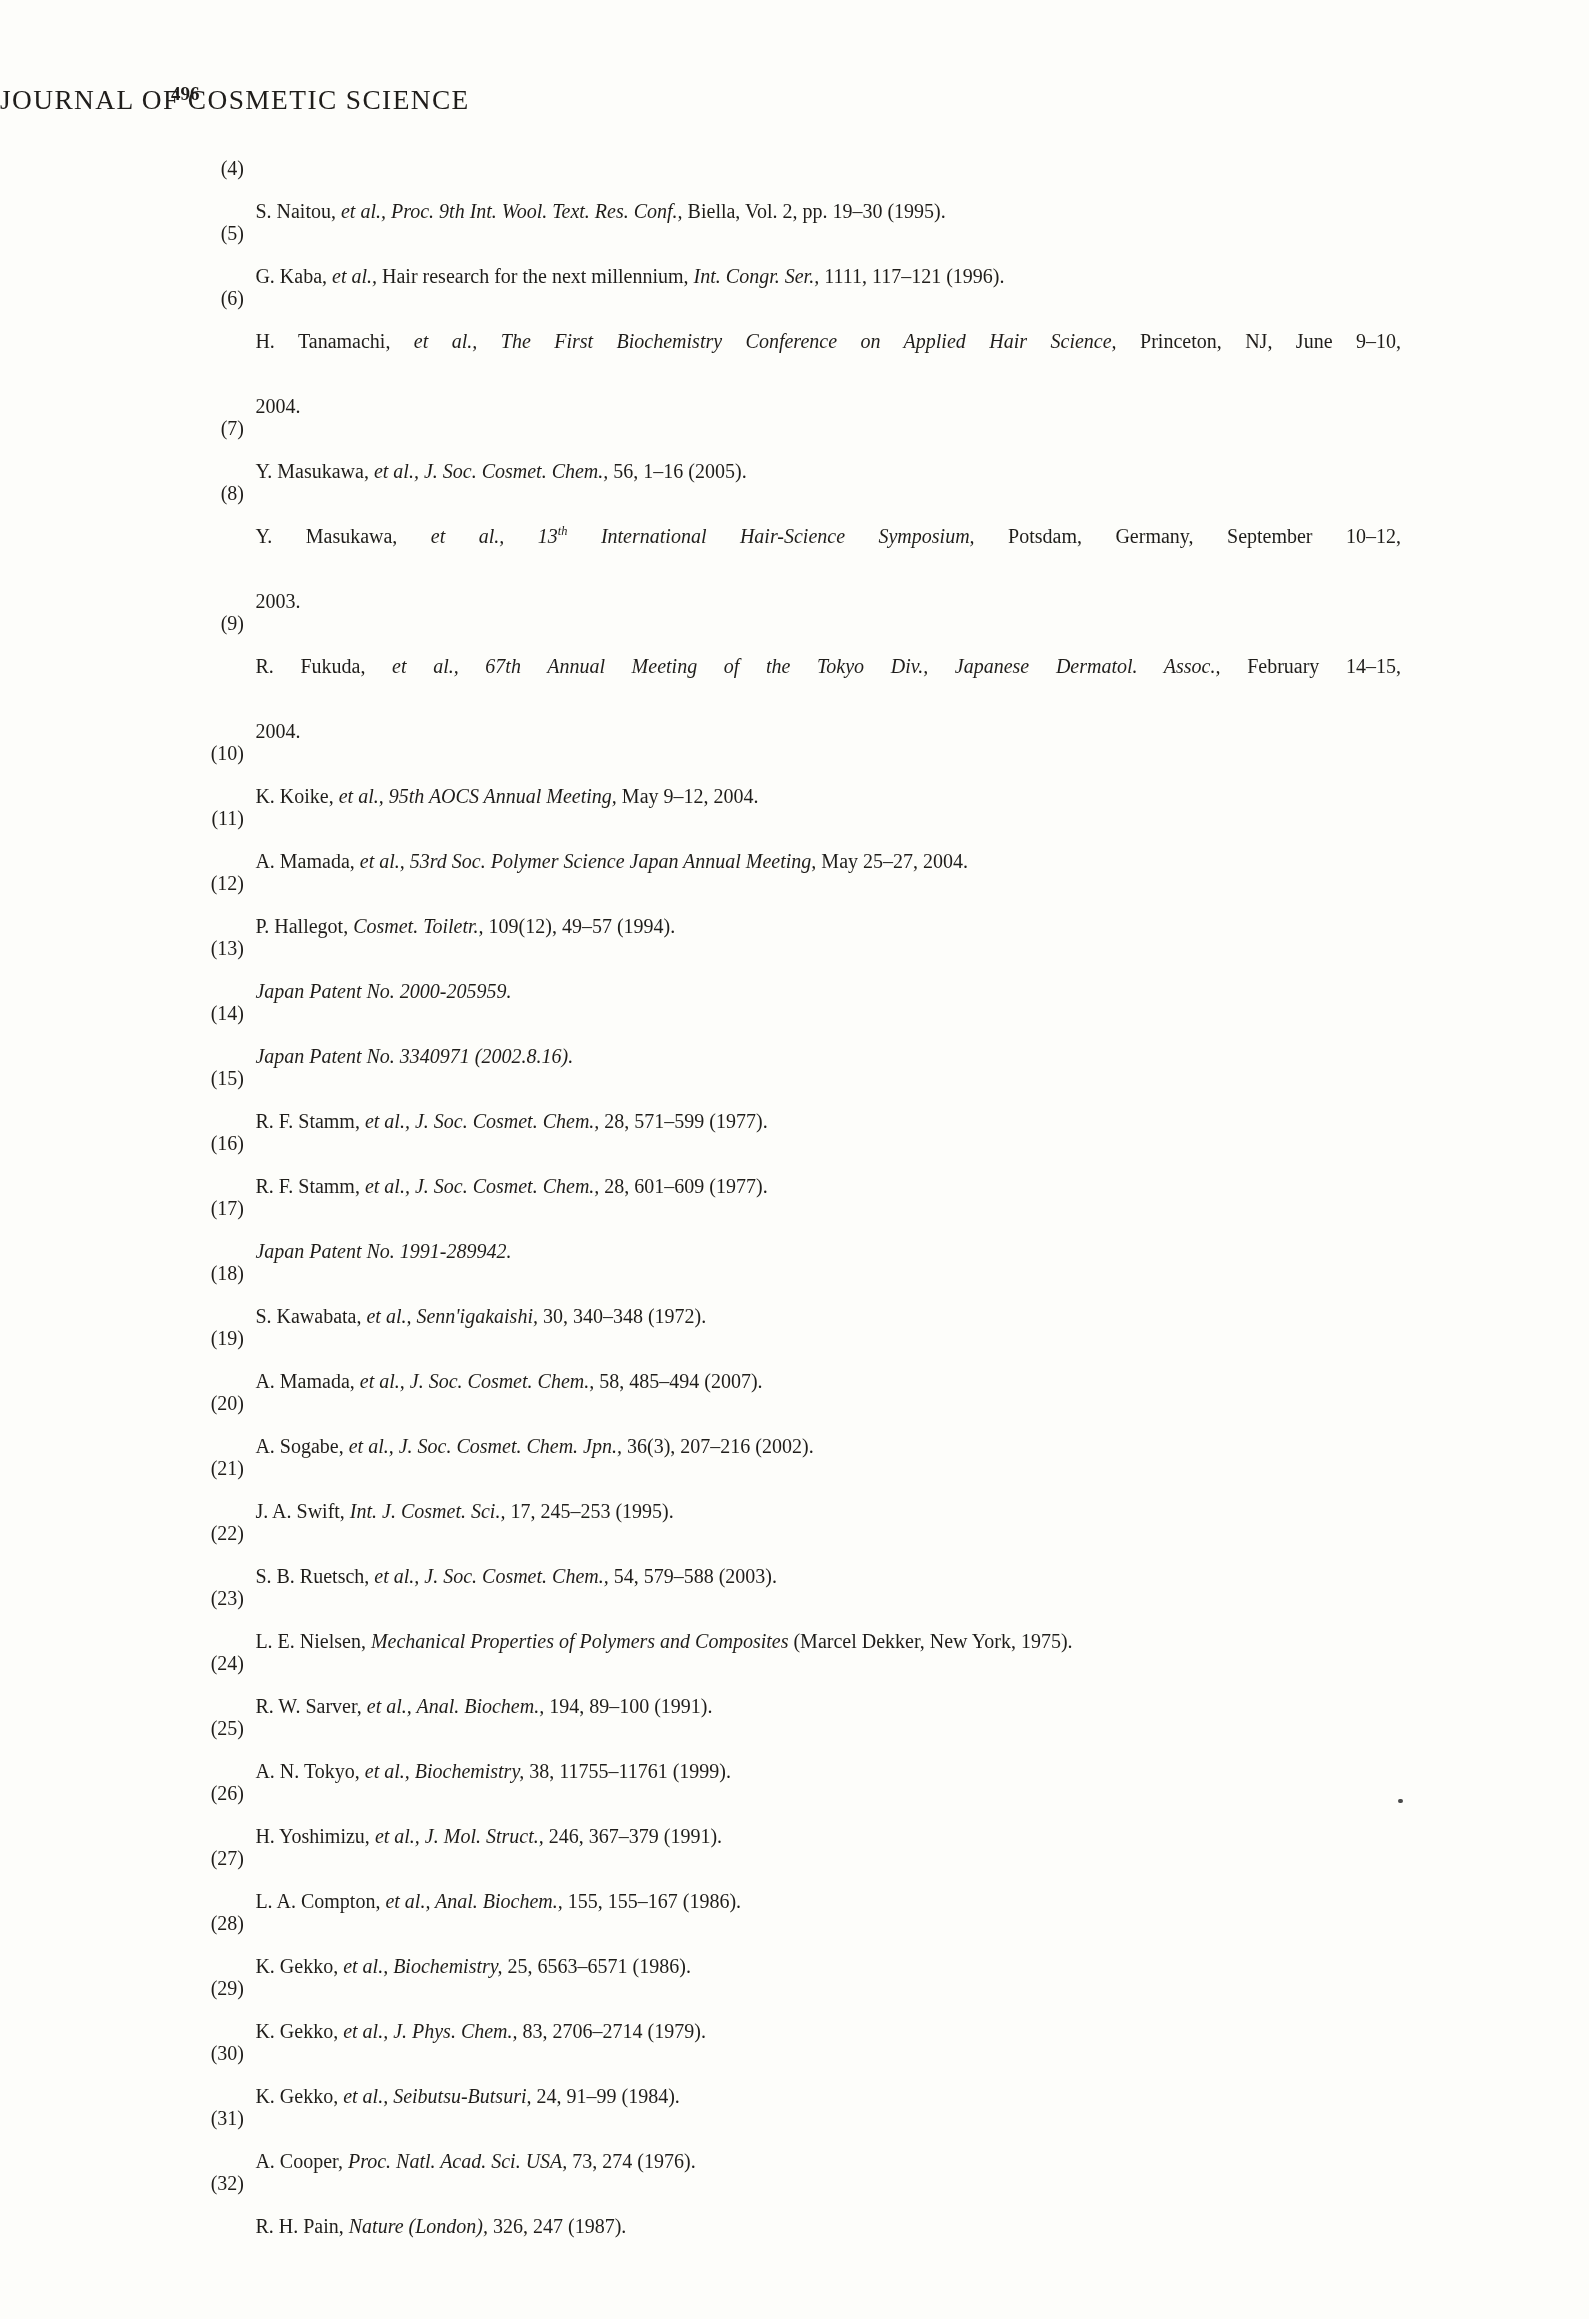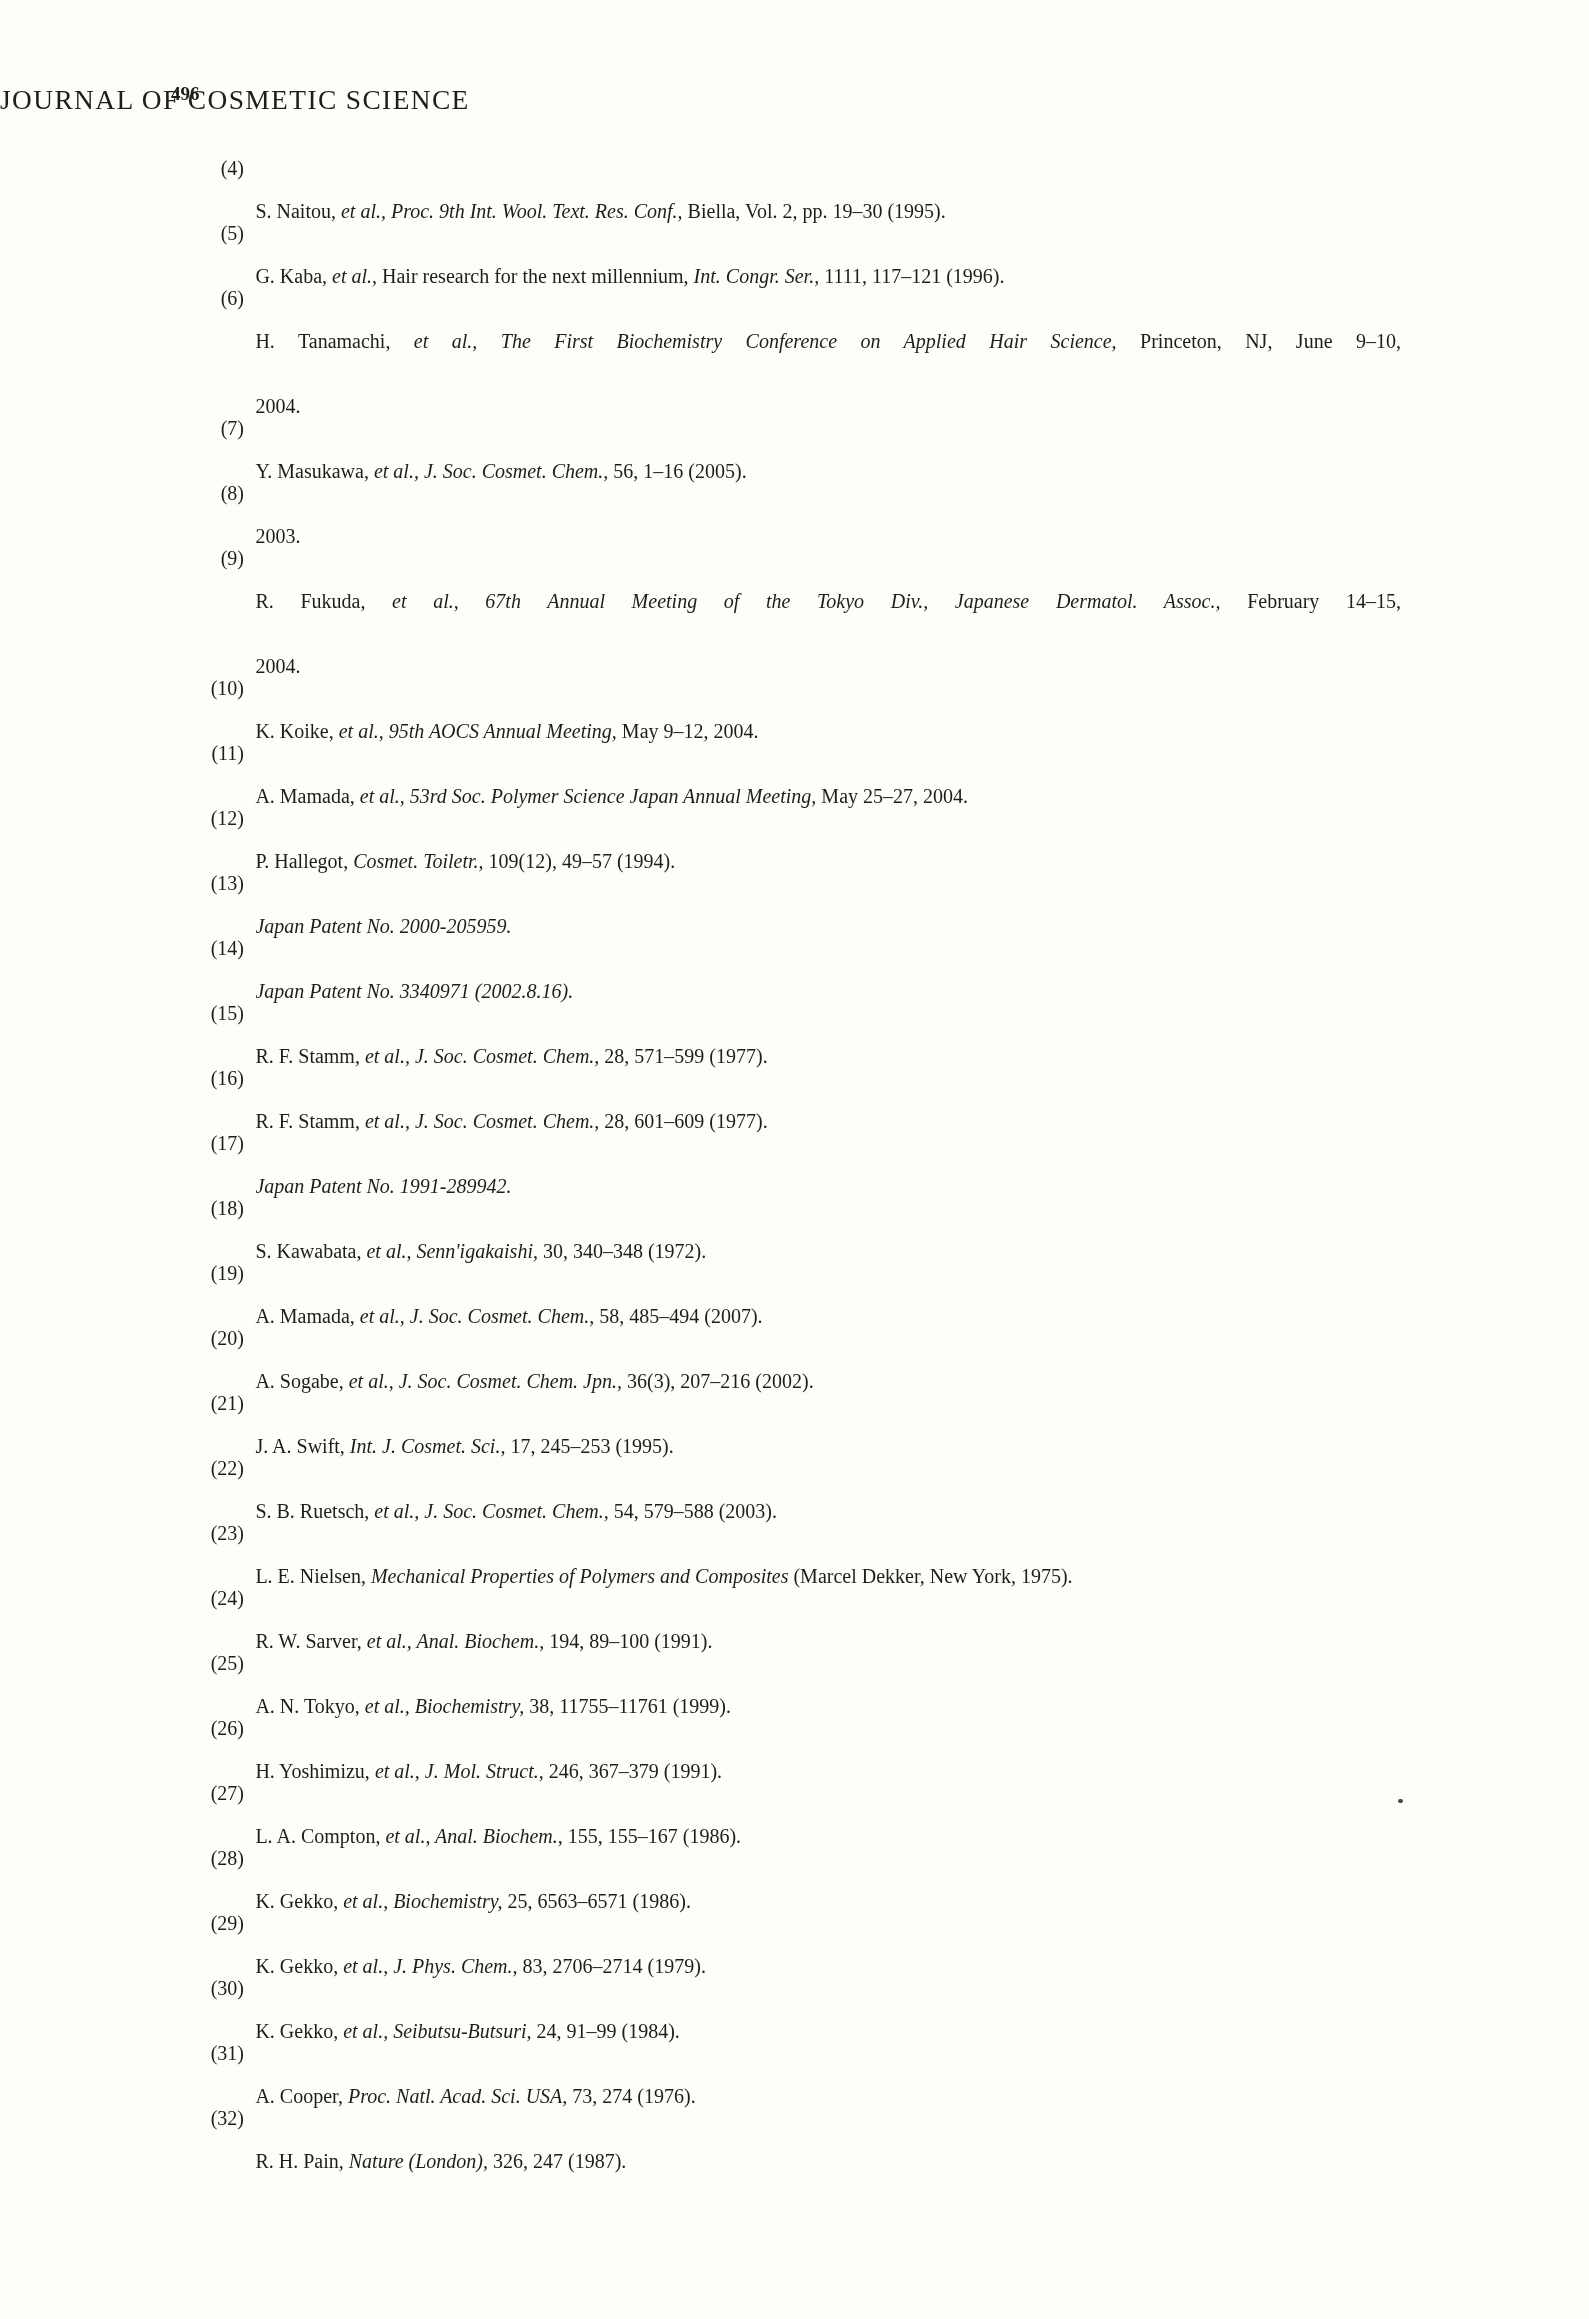--- a/index.html
+++ b/index.html
@@ -92,20 +92,21 @@
       </div>
       <div class="ref-row">
         <span class="ref-label">(7)</span>
         <span class="ref-text">
           <span class="line"><span>Y. Masukawa, </span><span class="it">et al., J. Soc. Cosmet. Chem.,</span><span class="bd"> 56,</span><span> 1–16 (2005).</span></span>
         </span>
       </div>
       <div class="ref-row">
         <span class="ref-label">(8)</span>
         <span class="ref-text">
+          <span class="line full"><span>Y. Masukawa, </span><span class="it">et al., 13</span><sup><span class="it">th</span></sup><span class="it"> International Hair-Science Symposium,</span><span> Potsdam, Germany, September 10–12,</span></span>
           <span class="line"><span>2003.</span></span>
         </span>
       </div>
       <div class="ref-row">
         <span class="ref-label">(9)</span>
         <span class="ref-text">
           <span class="line full"><span>R. Fukuda, </span><span class="it">et al., 67th Annual Meeting of the Tokyo Div., Japanese Dermatol. Assoc.,</span><span> February 14–15,</span></span>
           <span class="line"><span>2004.</span></span>
         </span>
       </div>

